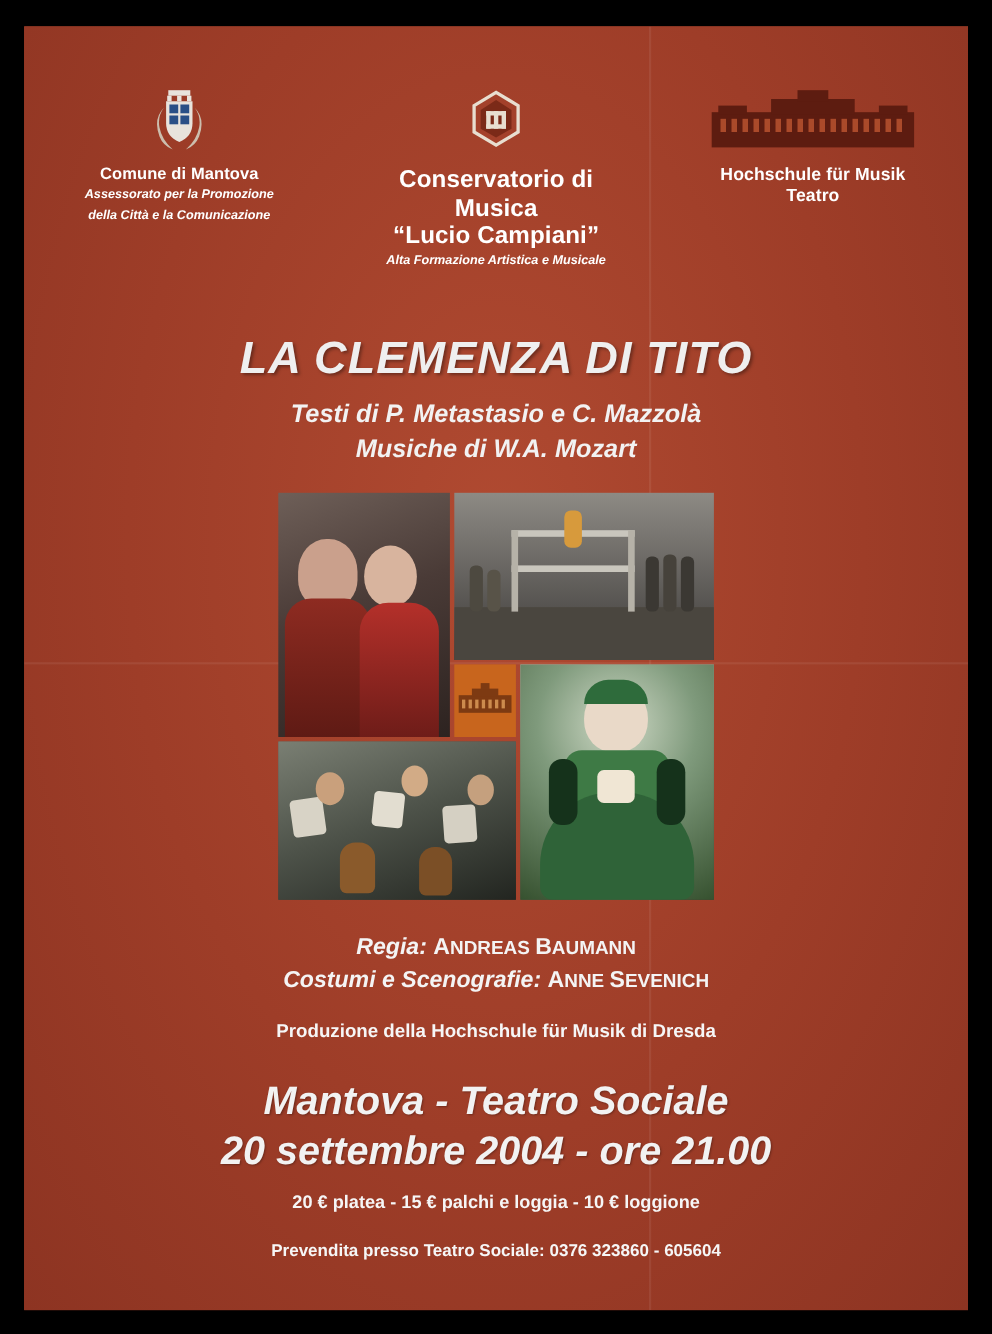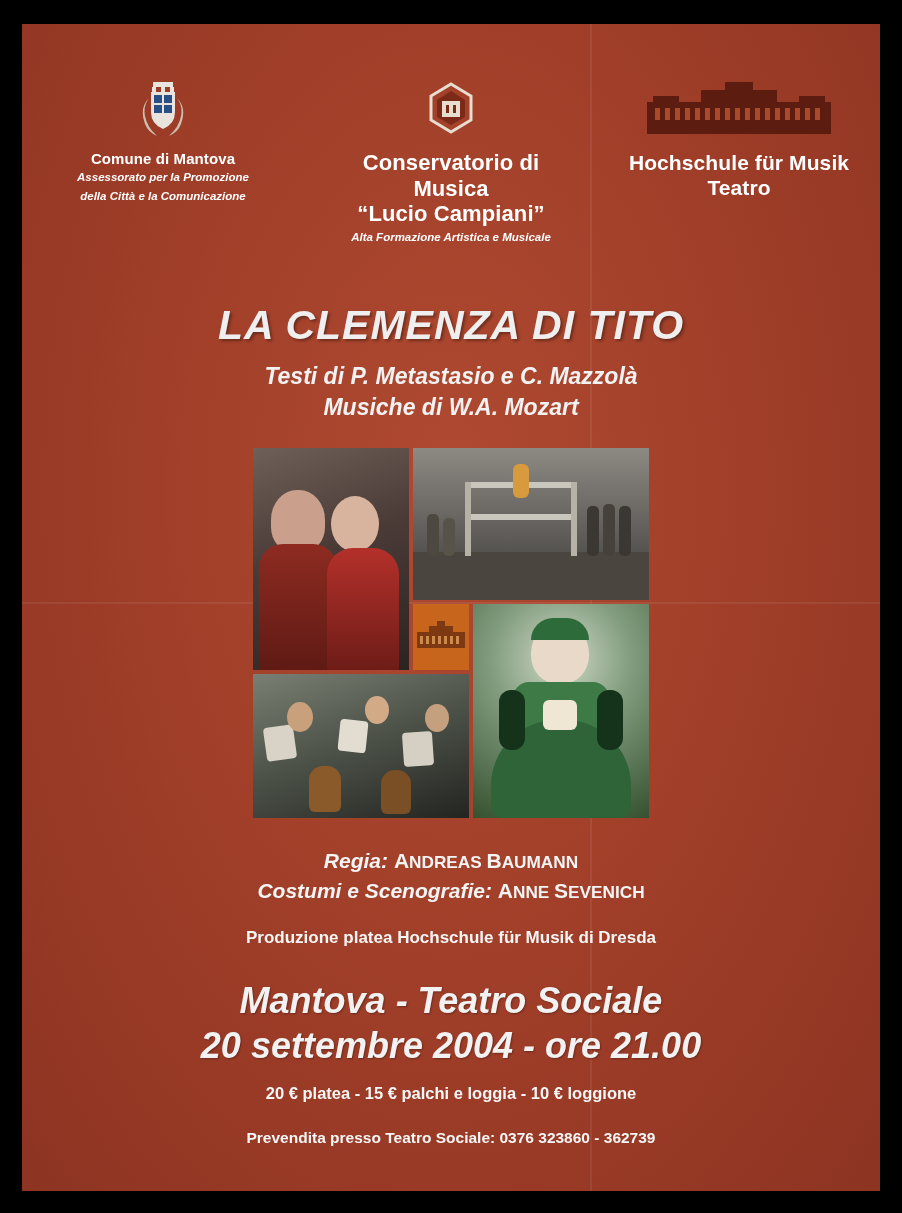--- a/index.html
+++ b/index.html
@@ -71,21 +71,21 @@
     letter-spacing: 0.1px;
   }
   .sponsor .s-sub {
     font-size: 11.5px;
     font-style: italic;
     font-weight: bold;
     line-height: 1.28;
     margin-top: 3px;
   }
   .sponsor.mid .s-title { font-size: 22px; }
-  .sponsor.right .s-title { font-size: 21px; line-height: 1.2; }
+  .sponsor.right .s-title { font-size: 16px; line-height: 1.2; }
 
   
   .title-block { margin-top: 58px; }
   .main-title {
     font-size: 41px;
     font-weight: bold;
     font-style: italic;
     letter-spacing: 1px;
     color: #efefef;
     text-shadow: 2px 2px 3px rgba(0,0,0,0.35);
@@ -337,24 +337,24 @@
       <div class="credit-line">
         <span class="role">Regia:</span>
         <span class="name smallcap"><span style="font-size:1.22em">A</span>NDREAS <span style="font-size:1.22em">B</span>AUMANN</span>
       </div>
       <div class="credit-line">
         <span class="role">Costumi e Scenografie:</span>
         <span class="name smallcap"><span style="font-size:1.22em">A</span>NNE <span style="font-size:1.22em">S</span>EVENICH</span>
       </div>
     </div>
 
-    <div class="produzione">Produzione platea Hochschule für Musik di Dresda</div>
+    <div class="produzione">Produzione della Hochschule für Musik di Dresda</div>
 
     <div class="venue">
       <div>Mantova - Teatro Sociale</div>
       <div>20 settembre 2004 - ore 21.00</div>
     </div>
 
     <div class="prices">20 € platea - 15 € palchi e loggia - 10 € loggione</div>
-    <div class="presale">Prevendita presso Teatro Sociale: 0376 323860 - 362739</div>
+    <div class="presale">Prevendita presso Teatro Sociale: 0376 323860 - 605604</div>
 
   </div>
 </div>
 
 </body></html>

